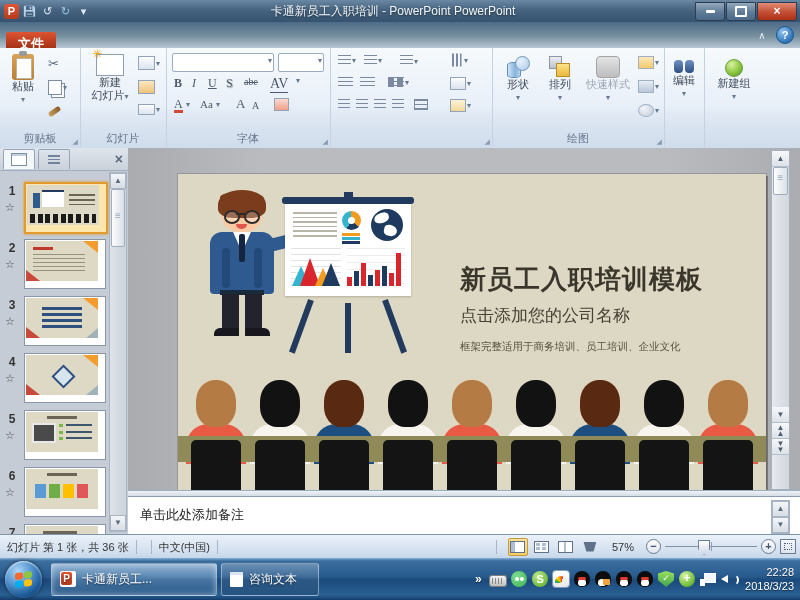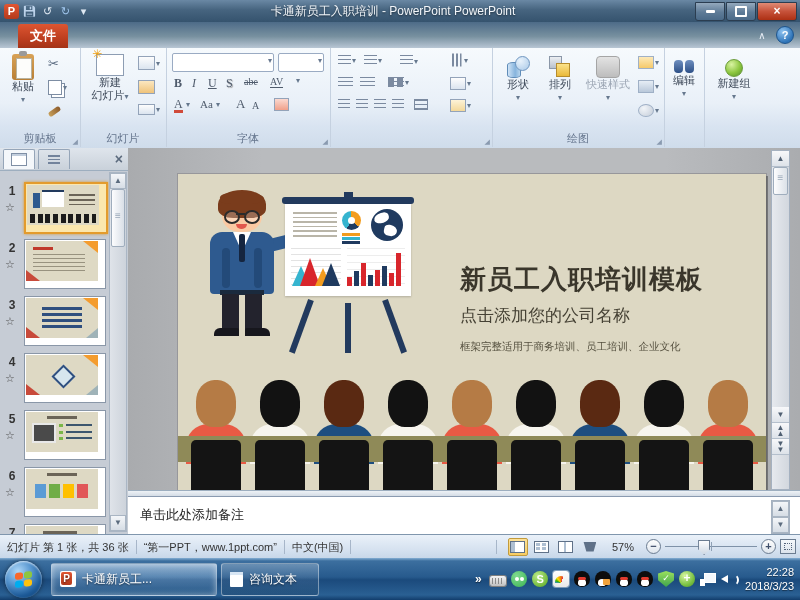--- a/index.html
+++ b/index.html
@@ -21,21 +21,21 @@
   .winctl{display:flex;padding-right:3px;gap:1px;}
   .wbtn{width:28px;height:17px;border:1px solid #2b3d50;border-radius:0 0 3px 3px;
     background:linear-gradient(180deg,#8aa2b9,#5c7archive 60%,#4a6987);display:flex;align-items:center;justify-content:center;}
   .wbtn{background:linear-gradient(180deg,#94a9bd,#5e7b97 55%,#4b6a88);}
   .wbtn .bar{width:9px;height:3px;background:#fff;border-radius:1px;}
   .wbtn .box{width:8px;height:7px;border:2px solid #fff;border-radius:1px;}
   .wbtn.close{width:38px;background:linear-gradient(180deg,#e08b75,#c6523a 50%,#ad3014);color:#fff;font-size:12px;font-weight:bold;}
   
   #tabrow{position:absolute;left:0;top:22px;width:800px;height:26px;
     background:linear-gradient(180deg,#4d6b88 0%,#77909f 55%,#b8c6d4 100%);display:flex;align-items:flex-end;}
-  .file-tab{width:50px;height:24px;margin-left:18px;background:linear-gradient(180deg,#dd5531,#b83b1d 70%,#a33317);
+  .file-tab{width:50px;height:16px;margin-left:6px;background:linear-gradient(180deg,#dd5531,#b83b1d 70%,#a33317);
     border-radius:3px 3px 0 0;color:#fff;font-weight:bold;text-align:center;line-height:24px;font-size:13px;}
   .rtab{height:23px;line-height:23px;padding:0 13px;color:#fff;font-size:13px;text-shadow:0 1px 1px rgba(0,0,0,.4);}
   .rtab.active{background:linear-gradient(180deg,#fbfdfe,#eef3f9);color:#2b2b2b;text-shadow:none;
     border:1px solid #8899ad;border-bottom:none;border-radius:2px 2px 0 0;height:24px;line-height:24px;margin:0 2px;}
   #tabrow-right{position:absolute;right:6px;top:26px;display:flex;gap:6px;align-items:center;}
   .collapse-btn{color:#e8eef5;font-size:10px;width:16px;text-align:center;}
   .help-btn{width:16px;height:16px;border-radius:50%;background:radial-gradient(circle at 35% 30%,#8fc3f0,#2f74b8 70%);
     color:#fff;font-weight:bold;font-size:11px;text-align:center;line-height:16px;border:1px solid #1d5globe;border:1px solid #1d548c;}
   
   #ribbon{position:absolute;left:0;top:48px;width:800px;height:100px;
@@ -338,21 +338,21 @@
     </div>
 
     <div class="rgroup" style="left:166px;width:164px;">
       <div class="combo" style="left:6px;top:5px;width:100px;"></div>
       <div class="combo" style="left:112px;top:5px;width:44px;"></div>
       <div class="smbtn fbtn" style="left:8px;top:28px;font-weight:bold;">B</div>
       <div class="smbtn fbtn" style="left:26px;top:28px;font-style:italic;">I</div>
       <div class="smbtn fbtn" style="left:42px;top:28px;text-decoration:underline;">U</div>
       <div class="smbtn fbtn" style="left:60px;top:28px;text-shadow:1px 1px 1px #999;">S</div>
       <div class="smbtn fbtn" style="left:78px;top:28px;text-decoration:line-through;font-size:10px;">abe</div>
-      <div class="smbtn fbtn" style="left:104px;top:28px;font-size:10px;border-bottom:1px solid #4f5b6c;">AV</div>
+      <div class="smbtn fbtn" style="left:104px;top:28px;font-size:14px;border-bottom:1px solid #4f5b6c;">AV</div>
       <div class="smbtn" style="left:130px;top:28px;">
           <span class="dd">▾</span>
         </div>
       <div class="smbtn fbtn" style="left:8px;top:50px;border-bottom:3px solid #d04a3a;line-height:12px;">A</div>
       <div class="smbtn" style="left:20px;top:52px;">
           <span class="dd">▾</span>
         </div>
       <div class="smbtn fbtn" style="left:34px;top:50px;font-size:11px;">Aa</div>
       <div class="smbtn" style="left:50px;top:52px;">
           <span class="dd">▾</span>
@@ -711,21 +711,20 @@
       <div id="nscroll">
         <div class="sarrow" style="top:0;height:14px;line-height:14px;">▲</div>
         <div class="sarrow" style="bottom:0;height:14px;line-height:14px;">▼</div>
       </div>
     </div>
   </div>
 
   <div id="statusbar">
     <span style="padding-left:7px;">幻灯片 第 1 张，共 36 张</span>
     <span class="ssep"></span>
-    <span>“第一PPT，www.1ppt.com”</span>
     <span class="ssep"></span>
     <span>中文(中国)</span>
     <span class="ssep"></span>
     <div id="sb-right">
       <span class="ssep"></span>
       <div class="vwbtn active">
           <span class="ic-normal"></span>
         </div>
       <div class="vwbtn">
           <span class="ic-sorter"></span>

